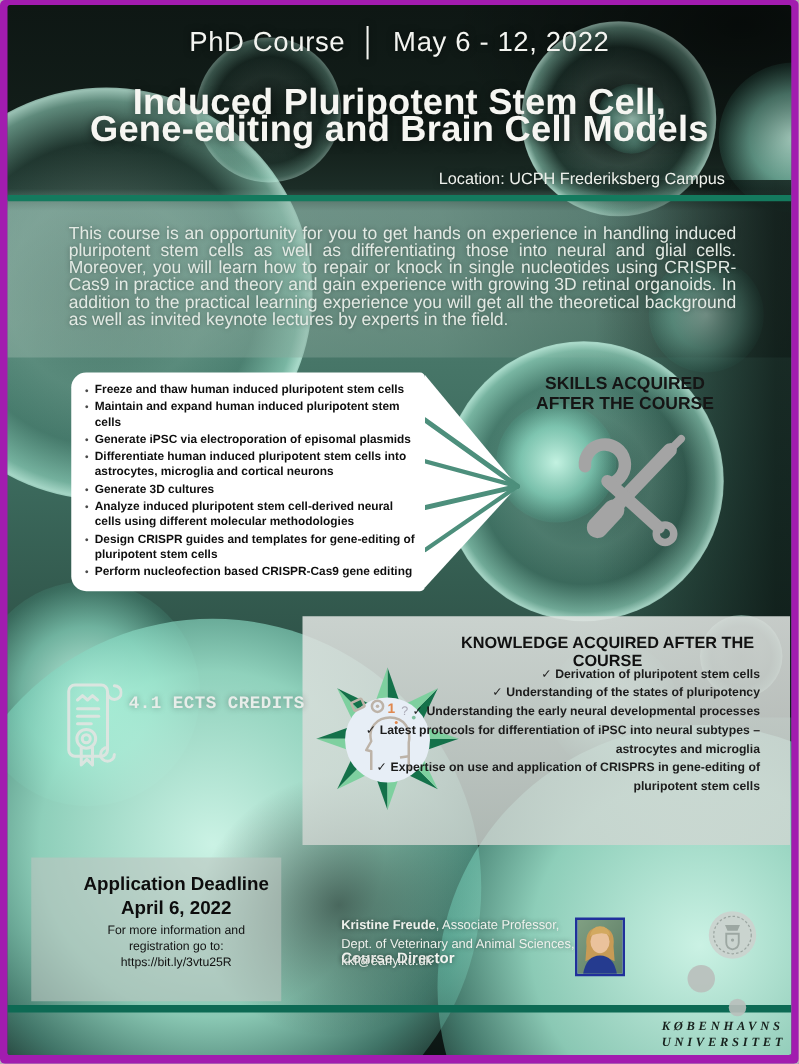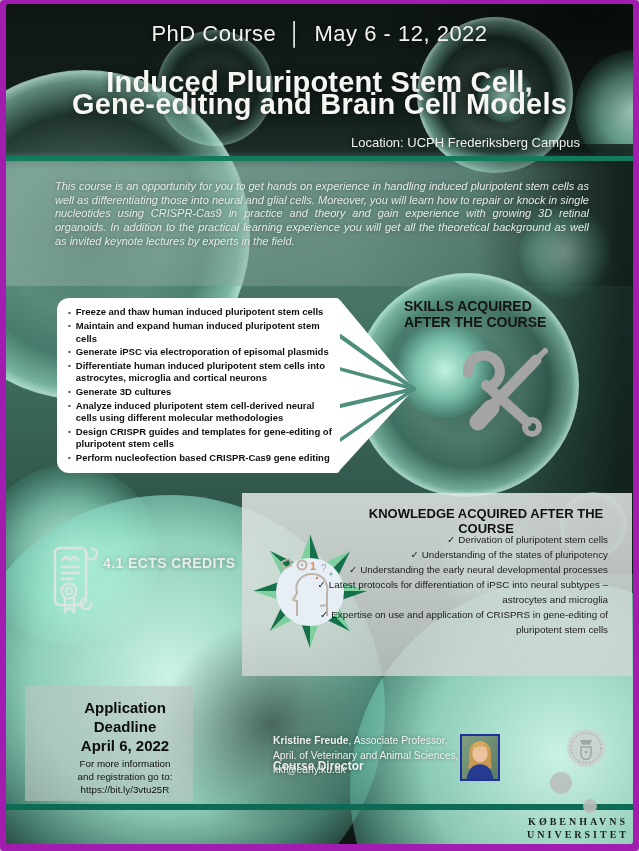--- a/index.html
+++ b/index.html
@@ -40,49 +40,49 @@
   .course-line{position:absolute;left:0;top:17px;width:100%;text-align:center;z-index:6;
     color:#f3f4f0;font-size:22px;font-weight:400;letter-spacing:0.5px;text-shadow:0 0 6px rgba(0,0,0,0.55);}
   .vbar{display:inline-block;margin:0 12px;font-weight:300;}
   .title{position:absolute;left:0;width:100%;text-align:center;z-index:6;color:#f6f6f2;
     font-size:29px;font-weight:bold;letter-spacing:0.2px;text-shadow:0 1px 8px rgba(0,0,0,0.55);}
   .title1{top:50px;margin-top:12px;} .title2{top:84px;}
   .location{position:absolute;top:131px;right:53px;z-index:6;color:#eef1ec;font-size:13px;
     text-shadow:0 0 5px rgba(0,0,0,0.5);}
   .divider-top{position:absolute;left:0;top:152px;width:100%;height:5px;z-index:6;background:#147a5e;}
   .intro{position:absolute;left:49px;top:176px;width:534px;z-index:6;color:#e3eae4;
-    font-size:11px;line-height:13.7px;text-align:justify;text-shadow:0 0 4px rgba(0,0,0,0.35);font-style:italic;}
+    font-size:14px;line-height:13.7px;text-align:justify;text-shadow:0 0 4px rgba(0,0,0,0.35);}
 
   
   .skills-box{position:absolute;left:51px;top:294px;width:283px;min-height:170px;z-index:5;
     background:#ffffff;border-radius:12px 4px 4px 12px;padding:8px 8px 7px 11px;}
   .srow{display:flex;gap:5px;font-size:9.5px;font-weight:bold;color:#0f0f0f;line-height:12.8px;margin-bottom:0.5px;}
   .srow .bullet{color:#4a4a4a;font-size:8px;line-height:12.8px;flex:none;padding-top:0.5px;}
   .tail-svg{position:absolute;left:334px;top:290px;z-index:5;}
-  .skills-heading{position:absolute;left:398px;top:295px;width:192px;z-index:6;text-align:left;
+  .skills-heading{position:absolute;left:398px;top:295px;width:192px;z-index:6;text-align:center;
     color:#151515;font-size:14px;font-weight:bold;line-height:15.5px;}
   .tools-icon{position:absolute;left:449px;top:338px;z-index:6;}
 
   
   .cert-icon{position:absolute;left:42px;top:535px;z-index:6;}
   .ects-label{position:absolute;left:97px;top:551px;z-index:6;color:#e7ede9;font-size:14px;font-weight:bold;
-    letter-spacing:0.4px;text-shadow:0 0 5px rgba(0,0,0,0.35);}
+    letter-spacing:0.4px;text-shadow:0 0 5px rgba(0,0,0,0.35);font-family:Liberation Mono, monospace;}
 
   
   .knowledge-panel{position:absolute;left:236px;top:489px;width:390px;height:183px;z-index:4;
     background:linear-gradient(180deg,rgba(223,227,224,0.88),rgba(209,214,210,0.80));}
   .knowledge-heading{position:absolute;left:349px;top:502px;width:262px;z-index:6;text-align:center;
     color:#111;font-size:13px;font-weight:bold;}
-  .knowledge-list{position:absolute;right:25px;top:528px;width:336px;z-index:6;text-align:right;}
+  .knowledge-list{position:absolute;right:25px;top:528px;width:336px;z-index:6;text-align:right;font-weight:bold;}
   .krow{font-size:9.8px;color:#1c1c1c;line-height:15px;}
   .krow .chk{margin-right:3px;color:#222;}
   .star-icon{position:absolute;left:242px;top:525px;z-index:5;}
 
   
-  .app-panel{position:absolute;left:19px;top:682px;width:168px;height:115px;z-index:5;
+  .app-panel{position:absolute;left:19px;top:682px;width:200px;height:115px;z-index:5;
     background:rgba(188,197,192,0.60);padding-top:12px;text-align:center;padding-left:32px;}
   .app-title{font-size:15px;font-weight:bold;color:#0d0d0d;line-height:19px;}
   .app-date{font-size:15px;font-weight:bold;color:#0d0d0d;line-height:19px;margin-bottom:3px;}
   .app-info{font-size:9.8px;color:#101010;line-height:12.5px;padding:0 14px;}
   .app-url{font-size:9.8px;color:#101010;line-height:13px;display:block;text-decoration:none;}
 
   
   .cd-heading{position:absolute;left:267px;top:707px;z-index:6;color:#f2f4f0;font-size:12px;font-weight:bold;
     text-shadow:0 0 4px rgba(0,0,0,0.45);margin-top:48px;}
   .cd-body{position:absolute;left:267px;top:730px;width:190px;z-index:6;color:#eef1ec;font-size:10.3px;
@@ -90,23 +90,23 @@
   .cd-body b{font-weight:bold;}
   .portrait{position:absolute;left:454px;top:730px;width:40px;height:47px;z-index:6;border:2px solid #20309b;}
 
   
   .seal{position:absolute;left:560px;top:724px;z-index:6;opacity:0.92;}
   .dot-big{position:absolute;left:544px;top:768px;width:22px;height:22px;border-radius:50%;
     background:#b9bfbb;opacity:0.9;z-index:6;}
   .dot-small{position:absolute;left:577px;top:795px;width:14px;height:14px;border-radius:50%;
     background:#b9bfbb;opacity:0.9;z-index:7;}
   .divider-bottom{position:absolute;left:0;top:800px;width:100%;height:6px;background:#0d6a54;z-index:5;}
-  .ku-name{position:absolute;right:4px;top:811px;z-index:7;text-align:center;
+  .ku-name{position:absolute;right:4px;top:811px;z-index:7;text-align:left;
     font-family:"Liberation Serif","DejaVu Serif",serif;font-weight:700;font-size:10px;
-    letter-spacing:3px;line-height:13px;color:#17211d;}
+    letter-spacing:3px;line-height:13px;color:#17211d;font-style:italic;}
 </style>
 </head>
 <body>
 
 <div class="page">
   <div class="poster">
 
     <div class="cell-ring" style="left:-86px;top:66px;width:330px;height:330px;"></div>
     <div class="cell-blob" style="left:114px;top:326px;width:110px;height:110px;z-index:1;"></div>
     <div class="cell-ring" style="left:151px;top:26px;width:116px;height:116px;opacity:.5;"></div>
@@ -264,21 +264,21 @@
     <div class="app-panel">
       <div class="app-title">Application Deadline</div>
       <div class="app-date">April 6, 2022</div>
       <div class="app-info">For more information and registration go to:</div>
       <a href="#" class="app-url">https://bit.ly/3vtu25R</a>
     </div>
 
     <div class="cd-heading">Course Director</div>
     <div class="cd-body">
       <b>Kristine Freude</b><span>, Associate Professor,</span><br>
-      <span>April. of Veterinary and Animal Sciences,</span><br>
+      <span>Dept. of Veterinary and Animal Sciences,</span><br>
       <span>kkf@early.ku.dk</span>
     </div>
     <svg class="portrait" width="40" height="47" viewBox="0 0 40 47" preserveAspectRatio="none">
       <rect width="40" height="47" fill="#6f8f77"></rect>
       <rect width="40" height="47" fill="url(#pg)" opacity="0.4"></rect>
       <defs>
           <linearGradient id="pg" x1="0" y1="0" x2="1" y2="1">
         <stop offset="0" stop-color="#9ab894"></stop>
             <stop offset="1" stop-color="#3d5c46"></stop>
       </linearGradient>

